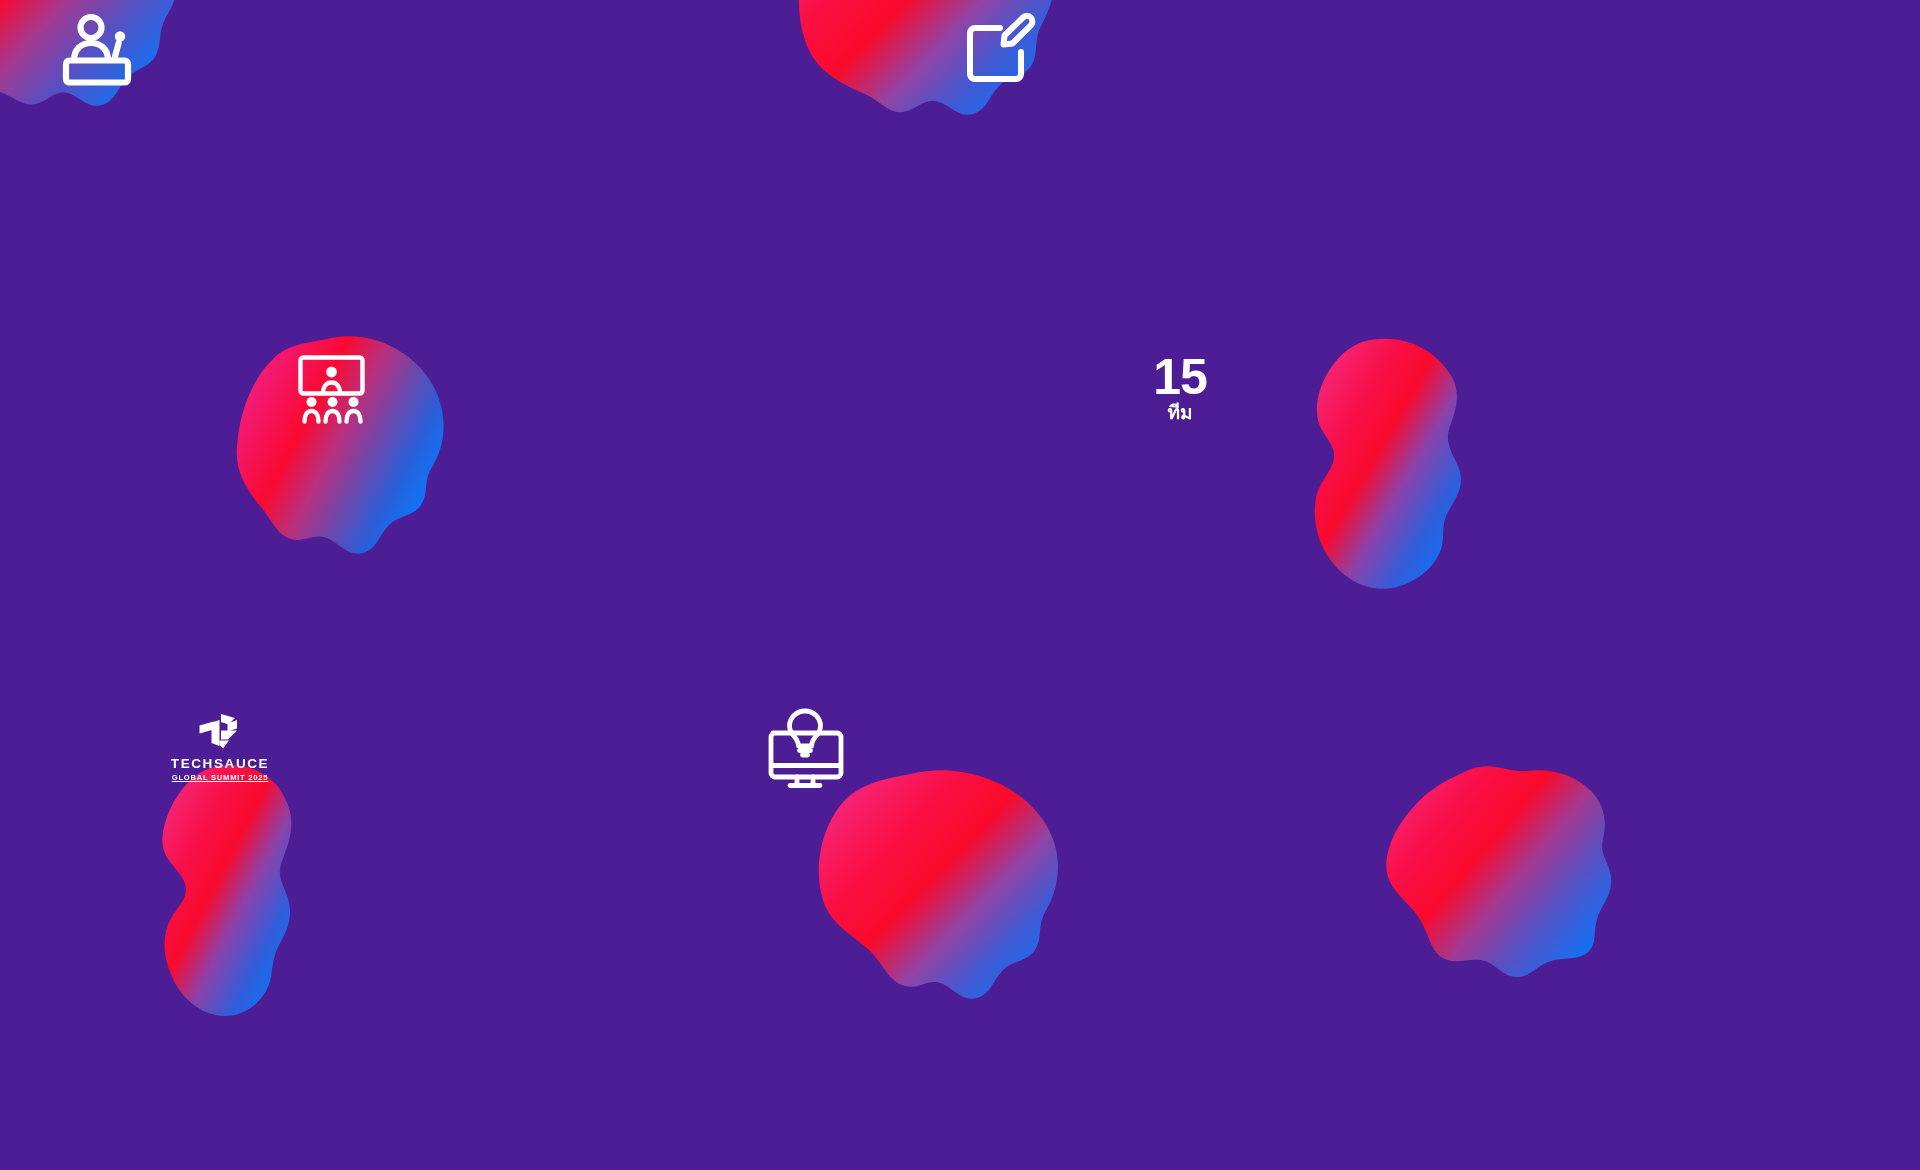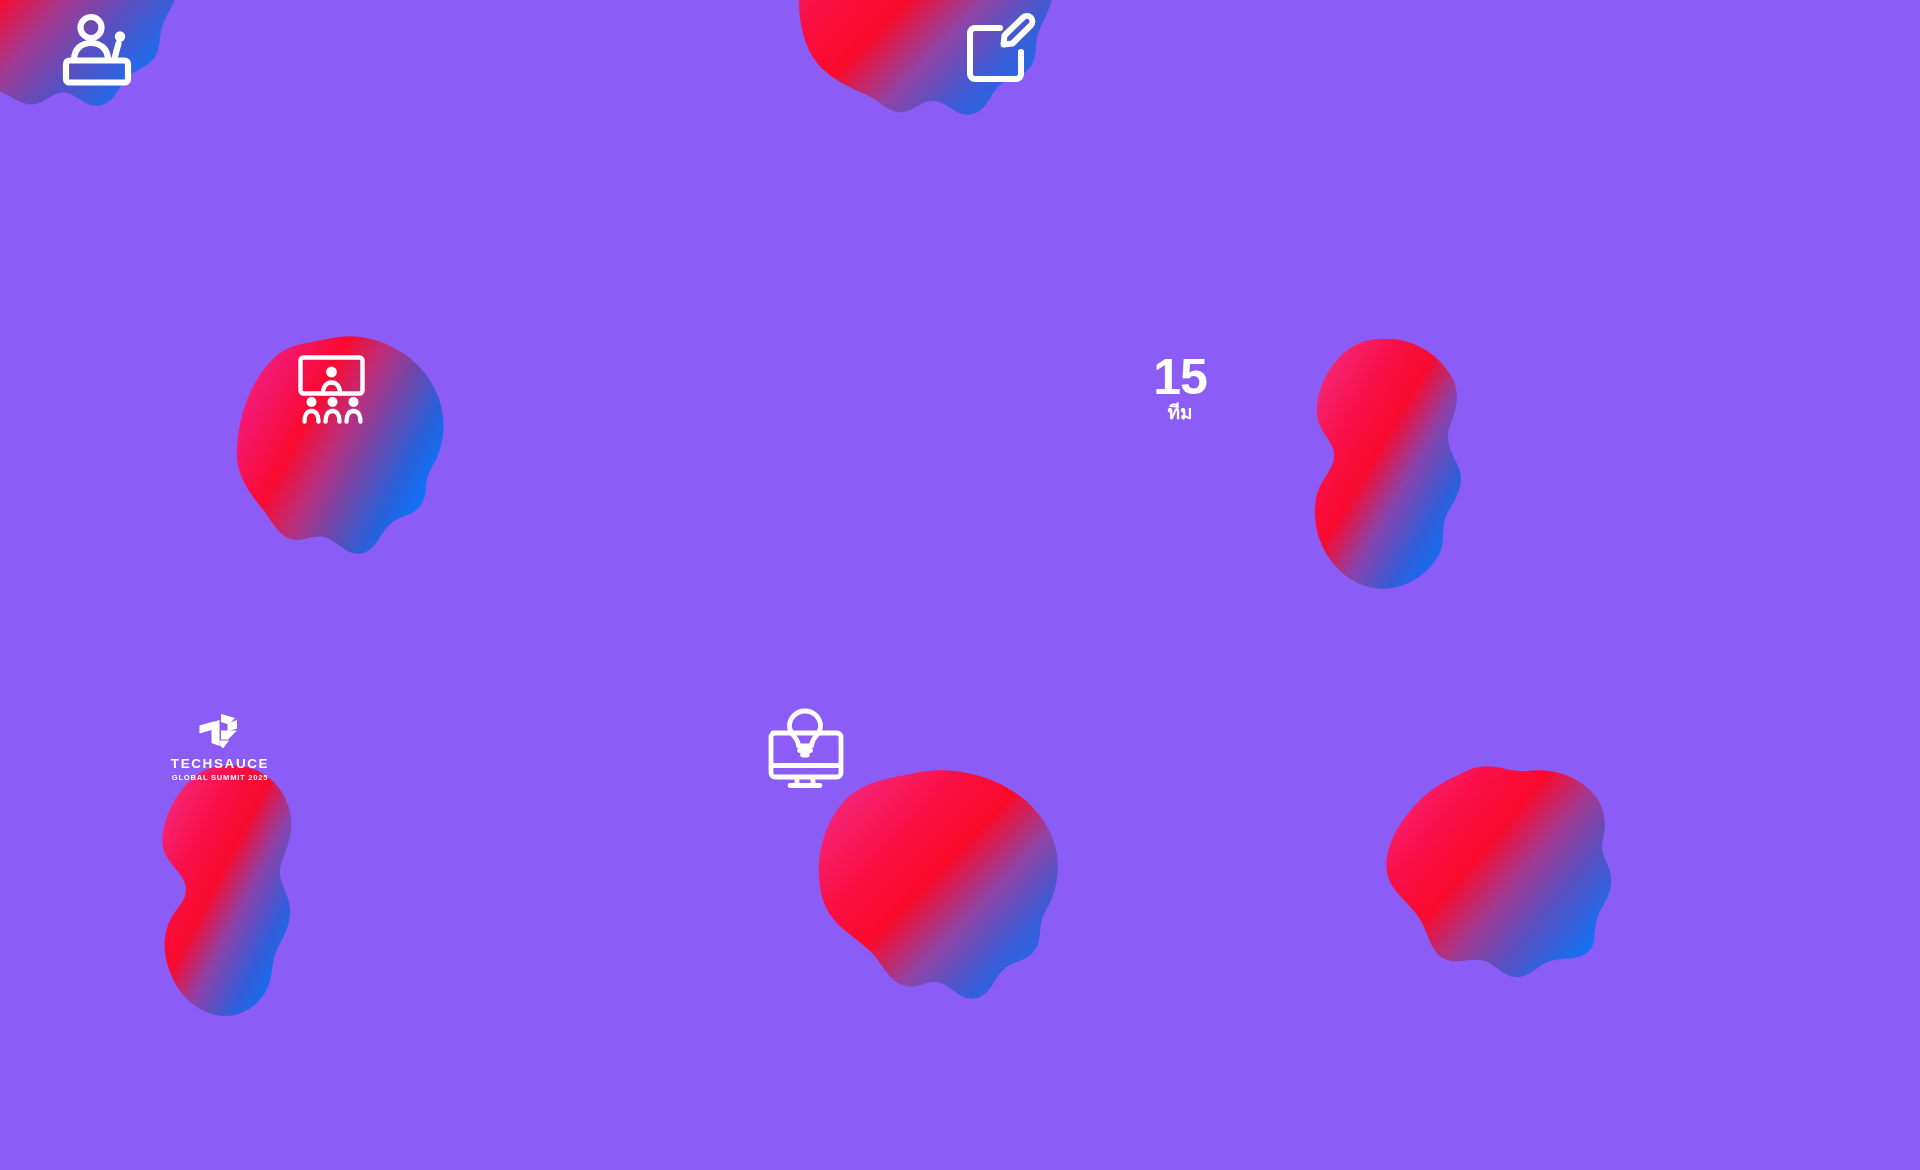--- a/index.html
+++ b/index.html
@@ -14,21 +14,21 @@
     position: relative;
     overflow: hidden;
     font-family: "Liberation Sans", "DejaVu Sans", sans-serif;
   }
 
   .canvas {
     position: absolute;
     inset: 0;
     width: 1920px;
     height: 1170px;
-    background: #8b5cf6;
+    background: #4c1d95;
   }
 
   .blob {
     position: absolute;
     display: block;
   }
 
   .blob svg {
     display: block;
     overflow: visible;
@@ -100,20 +100,21 @@
     letter-spacing: 1.6px;
     line-height: 1;
   }
   #brand-lockup .tagline {
     display: block;
     font-size: 7.6px;
     font-weight: 700;
     letter-spacing: 0.75px;
     line-height: 1;
     margin-top: 3px;
+    text-decoration: underline;
   }
 </style>
 </head>
 <body>
 
 <div class="canvas">
 
   <svg width="0" height="0" style="position:absolute" aria-hidden="true">
     <defs>
       <linearGradient id="gradBlob" x1="0%" y1="0%" x2="100%" y2="55%">

